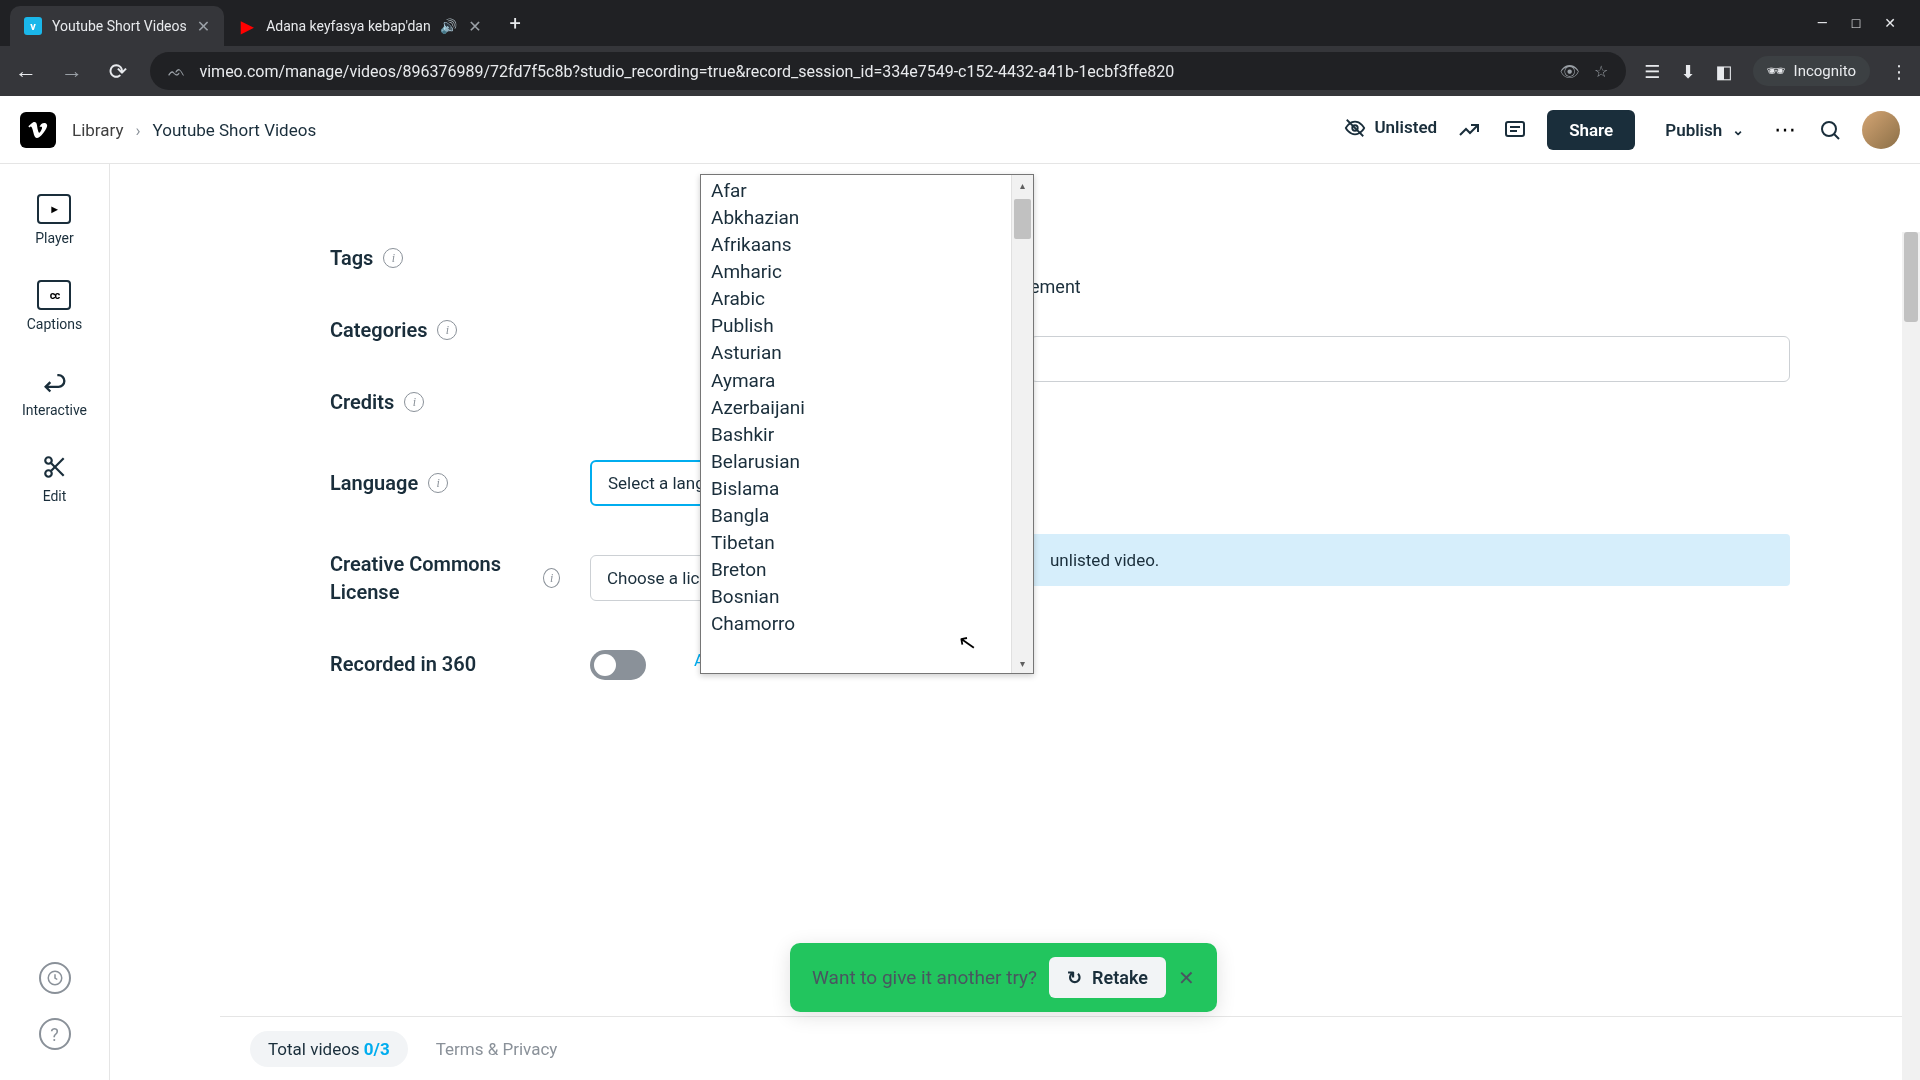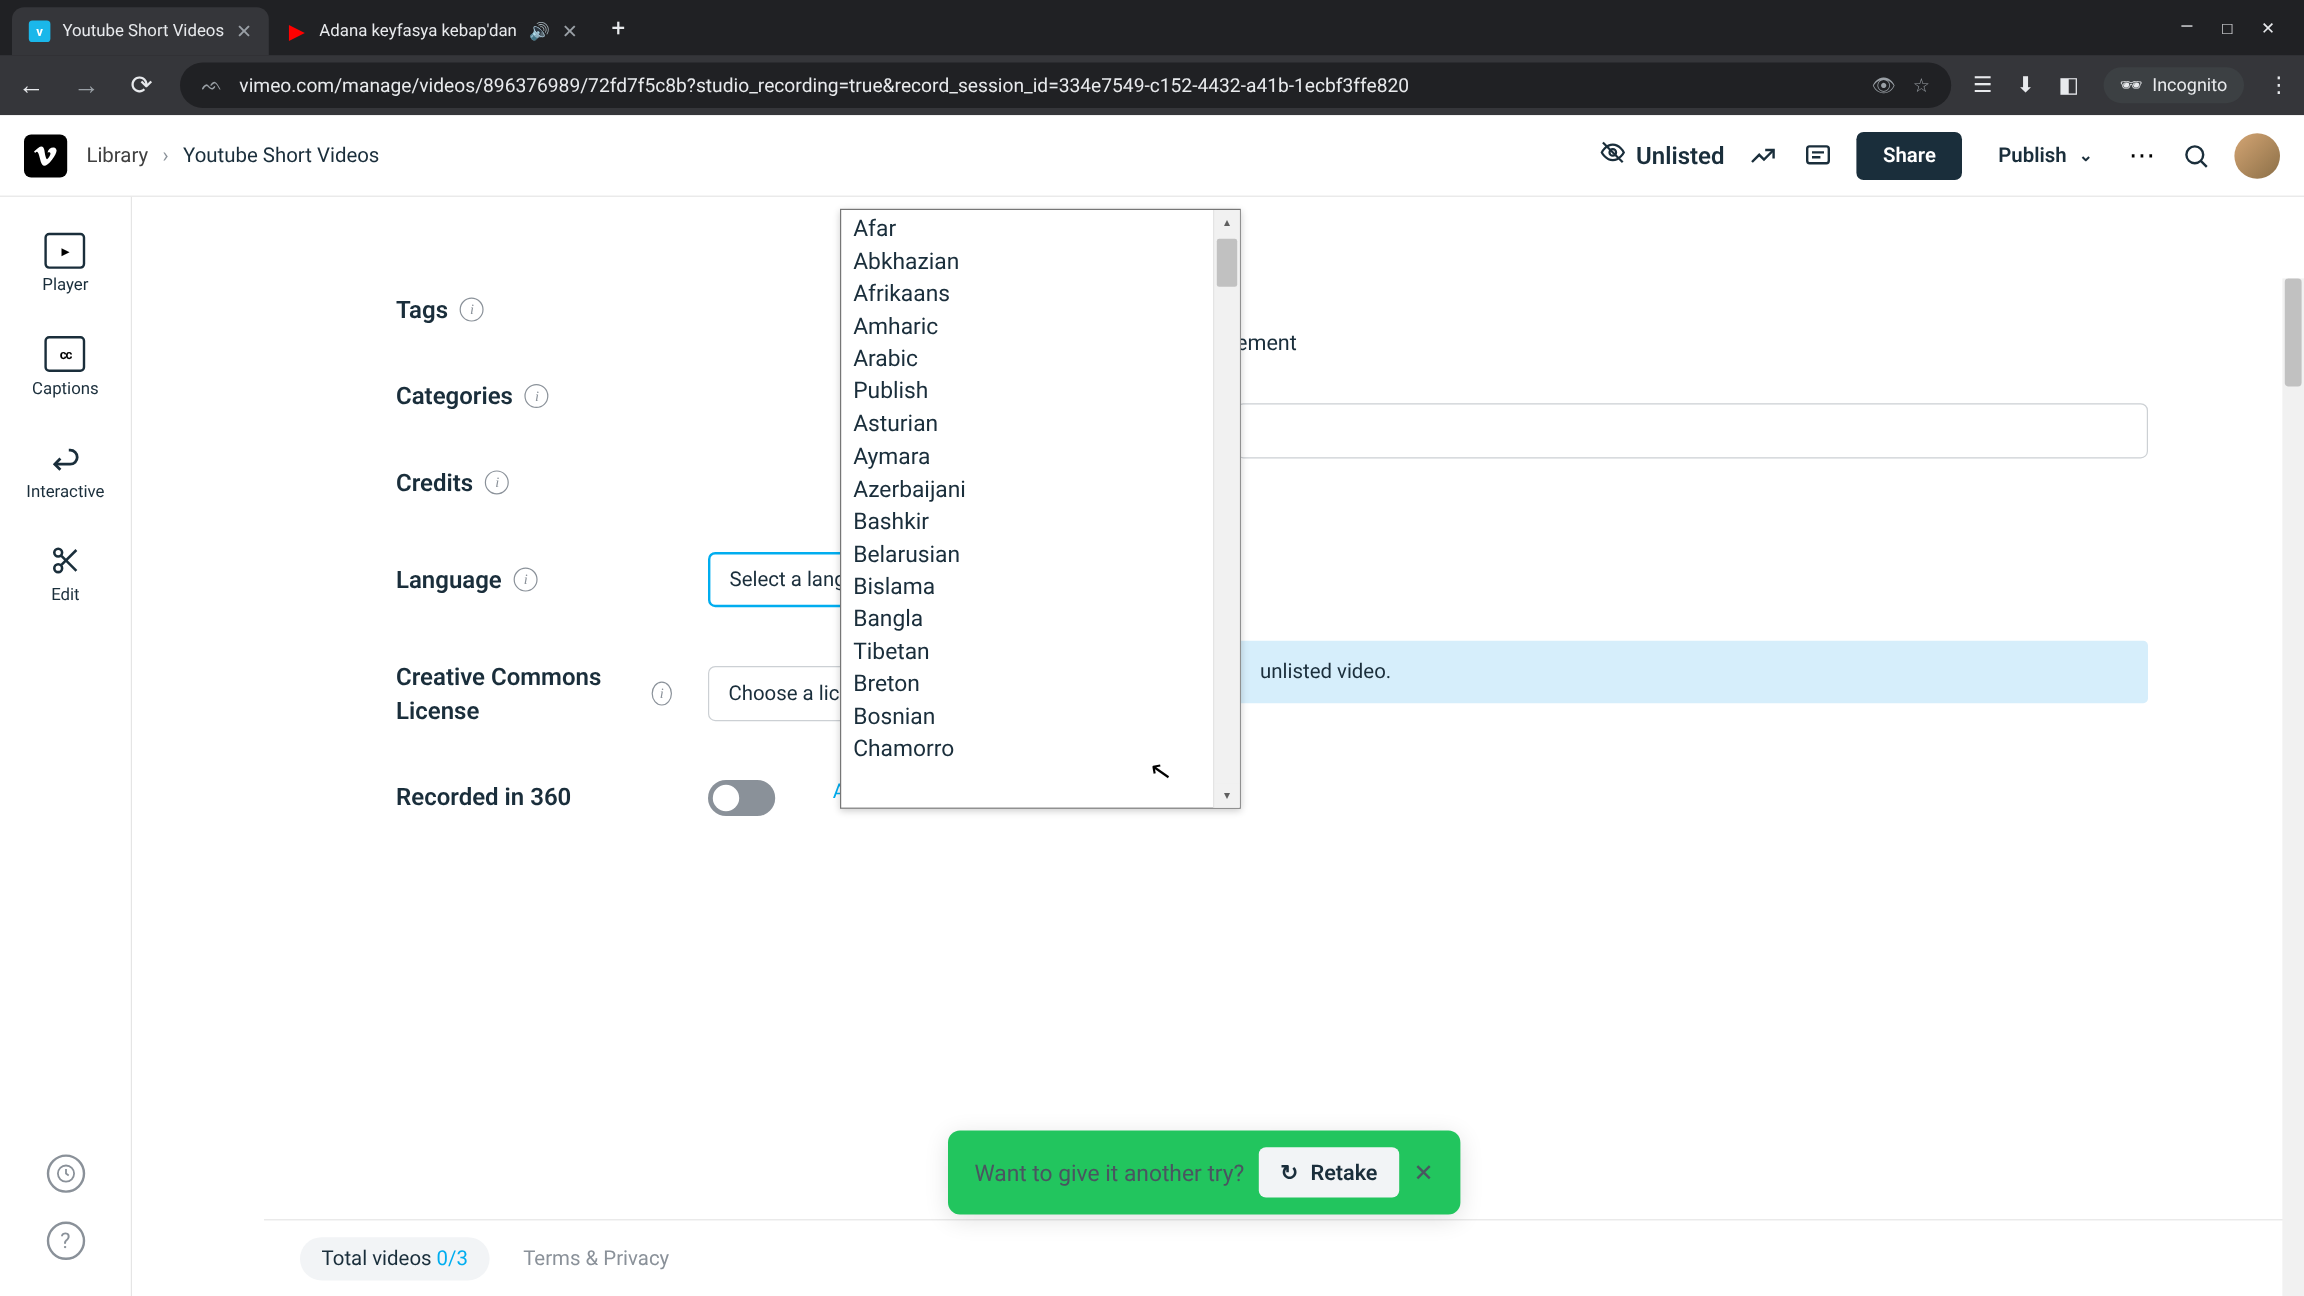--- a/index.html
+++ b/index.html
@@ -32,21 +32,21 @@
 
 
 .app { background: #fff; height: calc(1080px - 96px); display: flex; flex-direction: column; }
 .app-header { display: flex; align-items: center; height: 68px; padding: 0 20px; border-bottom: 1px solid #e5e5e5; gap: 16px; }
 .vimeo-logo { width: 36px; height: 36px; background: #000; border-radius: 6px; display: flex; align-items: center; justify-content: center; }
 .vimeo-logo svg { width: 22px; height: 22px; }
 .breadcrumb { display: flex; align-items: center; gap: 12px; font-size: 17px; color: #1a2e3b; }
 .breadcrumb .sep { color: #8a9199; }
 .breadcrumb a { color: #404040; text-decoration: none; }
 .header-right { margin-left: auto; display: flex; align-items: center; gap: 18px; }
-.unlisted { display: flex; align-items: center; gap: 8px; font-size: 20px; font-weight: 600; color: #1a2e3b; }
+.unlisted { display: flex; align-items: flex-start; gap: 8px; font-size: 17px; font-weight: 600; color: #1a2e3b; }
 .icon-btn { width: 28px; height: 28px; display: flex; align-items: center; justify-content: center; cursor: pointer; }
 .share-btn { background: #1a2e3b; color: #fff; padding: 10px 22px; border-radius: 6px; font-size: 17px; font-weight: 600; border: none; cursor: pointer; }
 .publish-btn { display: flex; align-items: center; gap: 10px; font-size: 17px; font-weight: 600; color: #1a2e3b; cursor: pointer; padding: 8px 12px; }
 .more-btn { font-size: 22px; letter-spacing: 2px; cursor: pointer; }
 .avatar { width: 38px; height: 38px; border-radius: 50%; background: linear-gradient(135deg, #d4a574, #8b6f47); }
 
 .app-body { flex: 1; display: flex; position: relative; }
 .left-nav { width: 110px; border-right: 1px solid #e5e5e5; display: flex; flex-direction: column; align-items: center; padding-top: 30px; gap: 34px; }
 .left-nav-item { display: flex; flex-direction: column; align-items: center; gap: 6px; cursor: pointer; }
 .left-nav-item .icon { width: 34px; height: 30px; border: 2px solid #1a2e3b; border-radius: 4px; display: flex; align-items: center; justify-content: center; font-size: 12px; font-weight: bold; }
@@ -77,21 +77,21 @@
 .dropdown-options { flex: 1; overflow: hidden; padding: 2px 0; }
 .dropdown-options .opt { padding: 1px 10px; font-size: 19px; color: #1a2e3b; cursor: pointer; line-height: 1.32; }
 .dd-scroll { width: 22px; background: #f1f1f1; display: flex; flex-direction: column; border-left: 1px solid #e0e0e0; }
 .dd-scroll .arrow { height: 20px; display: flex; align-items: center; justify-content: center; font-size: 10px; color: #606060; background: #f1f1f1; cursor: pointer; }
 .dd-scroll .track { flex: 1; background: #f1f1f1; position: relative; }
 .dd-scroll .thumb { position: absolute; top: 4px; left: 2px; right: 2px; height: 40px; background: #c1c1c1; border-radius: 2px; }
 
 
 .bottom-bar { position: absolute; bottom: 0; left: 110px; right: 0; height: 64px; border-top: 1px solid #e5e5e5; display: flex; align-items: center; padding: 0 30px; gap: 28px; }
 .total-pill { background: #f2f4f6; border-radius: 20px; padding: 8px 18px; font-size: 17px; color: #1a2e3b; }
-.total-pill .count { color: #00adef; font-weight: 400; }
+.total-pill .count { color: #00adef; font-weight: 700; }
 .terms { color: #8a9199; font-size: 17px; }
 
 
 .retake-bar { position: absolute; left: 680px; bottom: 68px; background: #22c55e; border-radius: 10px; box-shadow: 0 4px 20px rgba(0,0,0,0.12); padding: 14px 22px; display: flex; align-items: center; gap: 12px; z-index: 40; }
 .retake-bar .msg { font-size: 19px; color: #4a5560; }
 .retake-btn { display: flex; align-items: center; gap: 10px; background: #f2f4f6; border: none; padding: 10px 18px; border-radius: 6px; font-size: 18px; font-weight: 600; color: #1a2e3b; cursor: pointer; }
 .retake-bar .close-x { font-size: 20px; color: #4a5560; cursor: pointer; }
 
 .cursor { position: absolute; left: 848px; top: 466px; z-index: 60; font-size: 22px; transform: rotate(-10deg); pointer-events:none; }
 .main-scroll { position: absolute; right: 0; top: 68px; bottom: 0; width: 18px; background: #f1f1f1; }

